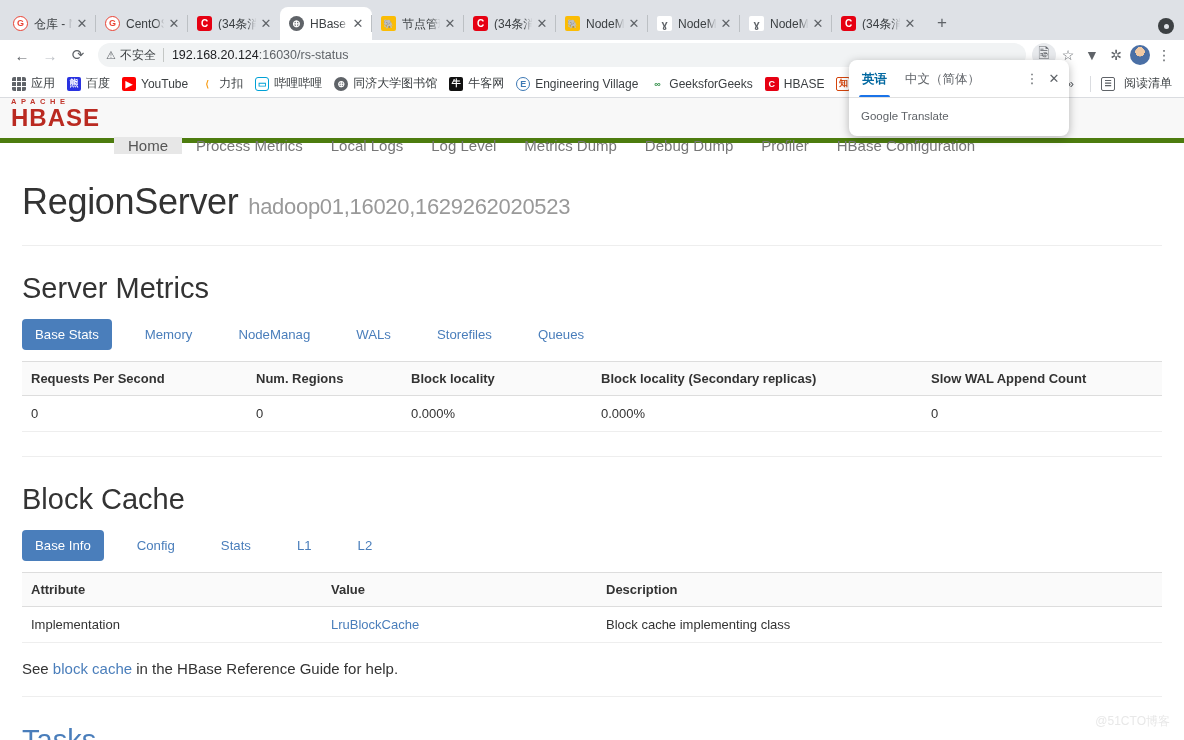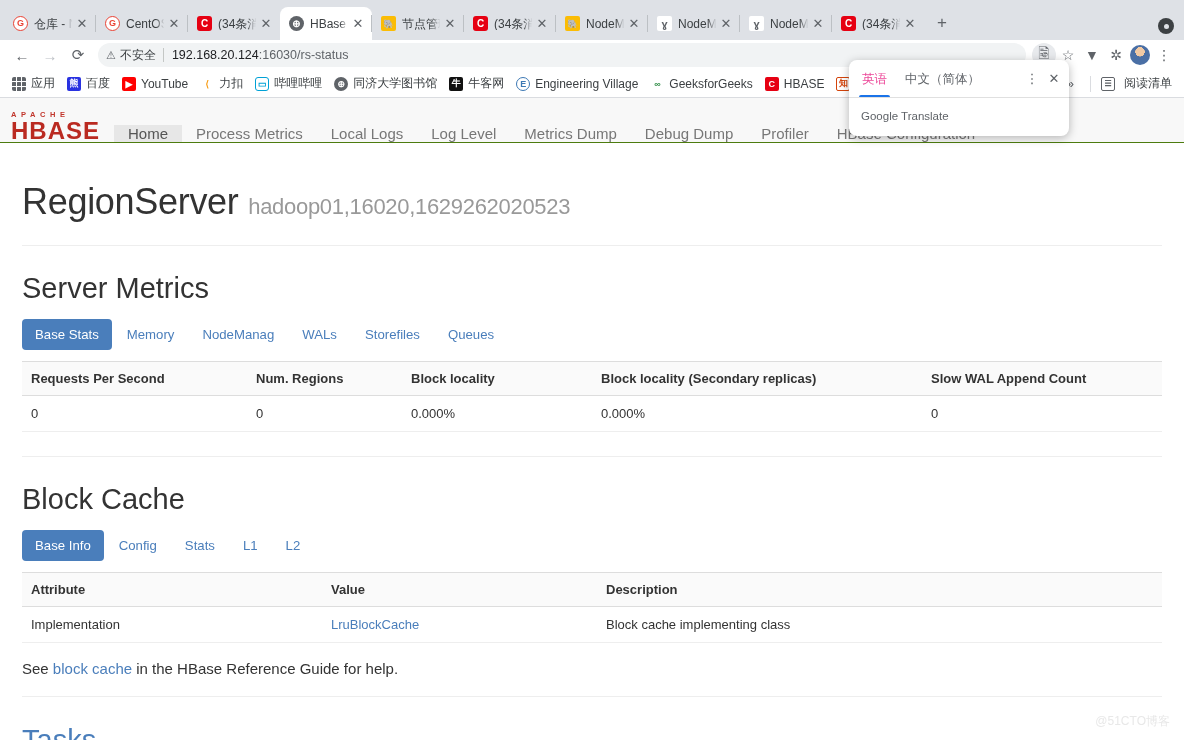--- a/index.html
+++ b/index.html
@@ -190,38 +190,38 @@
     height: 38px;
     display: flex; align-items: center;
     border-bottom: 1px solid #e0e0e0;
     padding: 0 4px;
   }
   .tp-tab {
     font-size: 12.5px; color: #5f6368;
     padding: 11px 9px 9px 9px;
     position: relative;
   }
-  .tp-tab.sel { color: #ec4899; font-weight: normal; }
+  .tp-tab.sel { color: #0369a1; font-weight: bold; }
   .tp-tab.sel::after {
     content:""; position:absolute; left:6px; right:6px; bottom:0;
     height:2.5px; background:#1a73e8; border-radius:2px 2px 0 0;
   }
   .tp-spacer { flex: 1 1 auto; }
   .tp-ico { width:22px;height:22px;display:flex;align-items:center;justify-content:center;
             color:#5f6368;font-size:13px; }
   .tp-body { padding: 12px 12px 14px 12px; font-size: 11.5px; color:#5f6368; }
 
   
   .page { position: relative; background:#fff; height: 640px; }
   .navbar {
     height: 45px;
     background: #f8f8f8;
-    border-bottom: 1px solid #4d7c0f;
+    border-bottom: 5px solid #4d7c0f;
     display: flex;
-    align-items: flex-end;
+    align-items: flex-start;
   }
   .brand {
     display:flex; align-items:center;
     padding: 0 14px 0 11px;
   }
   .hbase-logo { display:flex; flex-direction:column; line-height:1; }
   .hb-apache {
     font-size: 7.5px; letter-spacing: 4.6px; color:#c1352b; font-weight:bold;
     font-family:"Liberation Sans", sans-serif; margin-bottom:1px;
   }
@@ -248,21 +248,21 @@
   }
   .page-title small { font-size: 22px; color:#999; font-weight:normal; }
   .hr { border:0; border-top:1px solid #eeeeee; margin: 22px 0 0 0; }
 
   .sec-title {
     font-size: 29px; color:#333; font-weight:normal;
     margin: 26px 0 14px 0;
   }
   .sec-title.blue { color: #4a7ebb; }
 
-  .pills { display:flex; gap: 2px; margin-bottom: 11px; }
+  .pills { display:flex; gap: 20px; margin-bottom: 11px; }
   .pill {
     font-size: 13.2px;
     padding: 8px 13px;
     border-radius: 4px;
     color: #4a7ebb;
   }
   .pill.active { background: #4a7ebb; color:#fff; }
 
   table.hb { width: 100%; border-collapse: collapse; }
   table.hb th {

